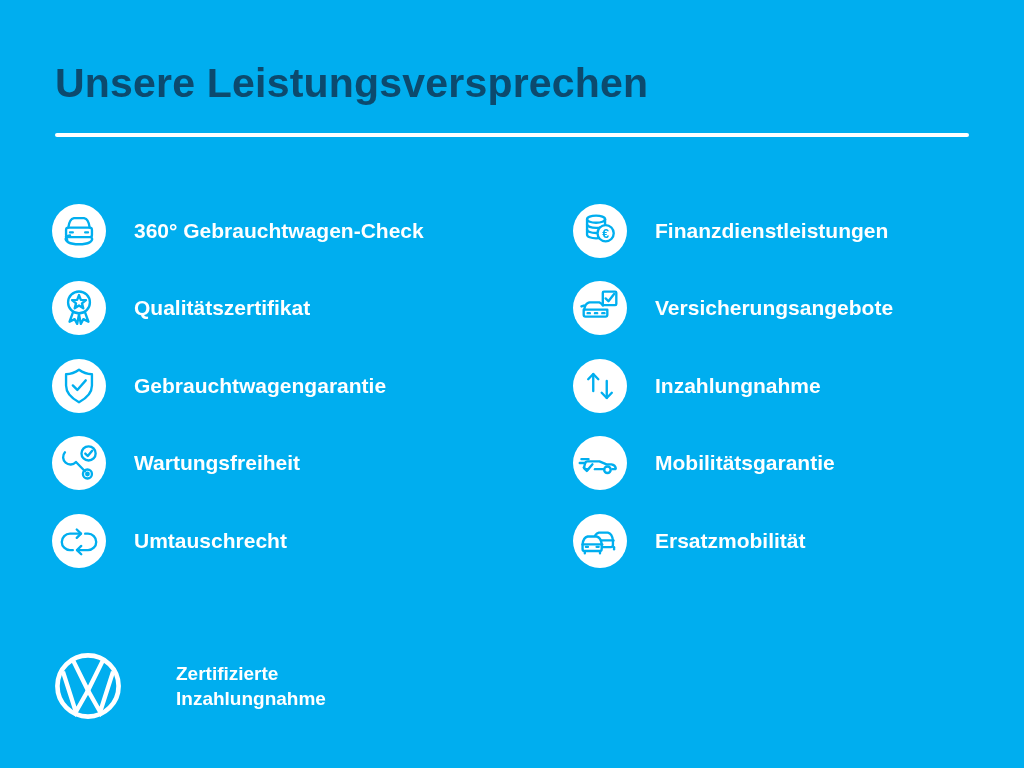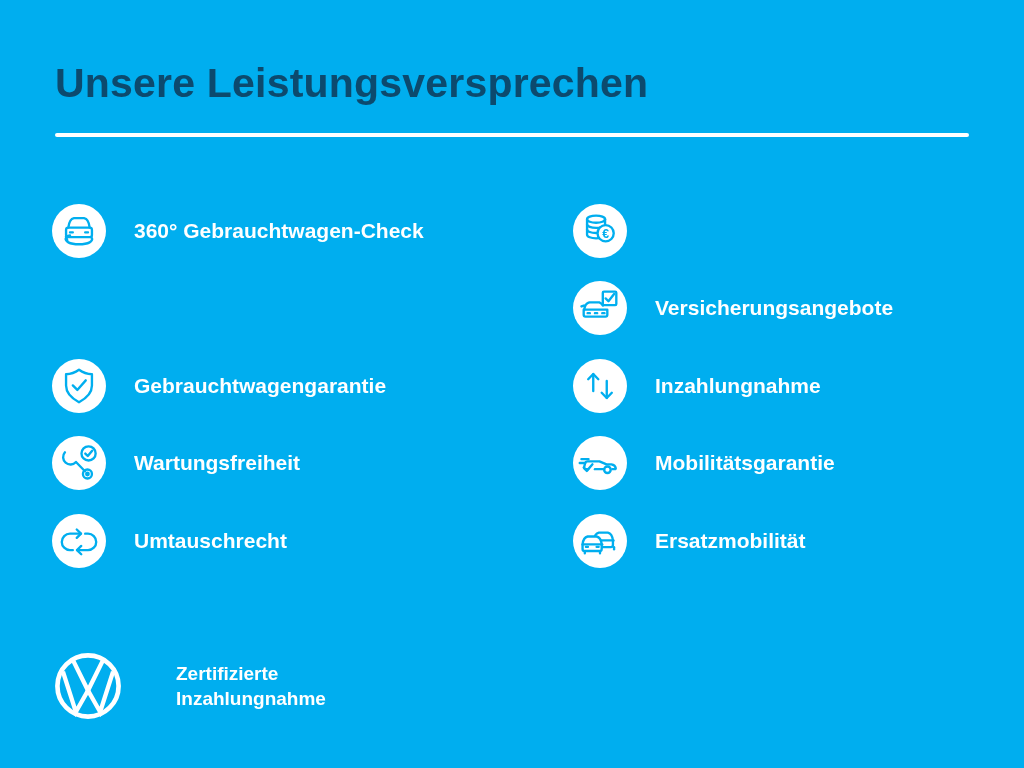--- a/index.html
+++ b/index.html
@@ -99,20 +99,31 @@
         <path class="ic" d="M14.5 21 C15.2 14.8 17 13 19.5 12.5 h9 C31 13 32.8 14.8 33.5 21"></path>
         <rect class="ic" x="12.5" y="21" width="23" height="8.5" rx="2"></rect>
         <path class="ic" d="M16 25.2 h2.5 M29.5 25.2 h2.5"></path>
         <path class="ic" d="M35 29.5 c2.5 3.8 -3 6.3 -11 6.3 c-8 0 -13.5 -2.5 -11.3 -6.3"></path>
         <polyline class="ic" points="13.6,32.4 12.4,28.9 16,28"></polyline>
       </svg>
     </div>
     <div class="label">360° Gebrauchtwagen-Check</div>
   </div>
 
+  <div class="item col-left row-1">
+    <div class="icon-circle">
+      <svg width="54" height="54" viewBox="0 0 48 48">
+        <circle class="ic" cx="24" cy="19" r="9.7"></circle>
+        <polygon class="ic" points="24,12.5 25.65,16.73 30.18,16.99 26.66,19.87 27.82,24.26 24,21.8 20.18,24.26 21.34,19.87 17.82,16.99 22.35,16.73"></polygon>
+        <path class="ic" d="M18.7 27.6 L15.6 36.2 L20.1 33.9 L22.4 38.1 L24.1 29"></path>
+        <path class="ic" d="M29.3 27.6 L32.4 36.2 L27.9 33.9 L25.6 38.1 L23.9 29"></path>
+      </svg>
+    </div>
+    <div class="label">Qualitätszertifikat</div>
+  </div>
 
   <div class="item col-left row-2">
     <div class="icon-circle">
       <svg width="54" height="54" viewBox="0 0 48 48">
         <path class="ic" d="M24 9.5 c3.8 2.7 8.2 3.9 11.5 4.1 v9.9 c0 7.6 -5.4 11.6 -11.5 14.9 c-6.1 -3.3 -11.5 -7.3 -11.5 -14.9 v-9.9 c3.3 -0.2 7.7 -1.4 11.5 -4.1 z"></path>
         <polyline class="ic" points="18.5,23.5 22.5,27.5 30,19"></polyline>
       </svg>
     </div>
     <div class="label">Gebrauchtwagengarantie</div>
   </div>
@@ -147,20 +158,21 @@
       <svg width="54" height="54" viewBox="0 0 48 48">
         <ellipse class="ic" cx="20.5" cy="13.5" rx="8" ry="3.2"></ellipse>
         <path class="ic" d="M12.5 13.5 V27.3 c0 1.8 3.6 3.2 8 3.2 c0.8 0 1.6 0 2.3 -0.1"></path>
         <path class="ic" d="M28.5 13.5 v5"></path>
         <path class="ic" d="M12.5 18 c0 1.8 3.6 3.2 8 3.2 c1.6 0 3.1 -0.2 4.3 -0.5"></path>
         <path class="ic" d="M12.5 22.6 c0 1.8 3.6 3.2 8 3.2 c0.6 0 1.2 0 1.8 -0.1"></path>
         <circle class="ic ic-fill" cx="29" cy="26" r="7.2"></circle>
         <text x="29" y="30" text-anchor="middle" font-size="11" font-weight="bold" fill="#00AEEF" font-family="Liberation Sans, sans-serif">€</text>
       </svg>
     </div>
+    <div class="label">Finanzdienstleistungen</div>
   </div>
 
   <div class="item col-right row-1">
     <div class="icon-circle">
       <svg width="54" height="54" viewBox="0 0 48 48">
         <path class="ic" d="M10 25.5 c0.6 -3.8 1.8 -5.6 3.4 -6.1 l1.2 -0.4 h8.8 c1.4 0.4 2.4 1.3 3.1 2.9"></path>
         <path class="ic" d="M9.5 25.5 v4.6 c0 1 0.6 1.6 1.6 1.6 h17.8 c1 0 1.6 -0.6 1.6 -1.6 v-4.6 h-21 z"></path>
         <path class="ic" d="M13 28.6 h2 M19.5 28.6 h2 M26 28.6 h2"></path>
         <path class="ic" d="M9.7 21.8 l-2.2 0.8"></path>
         <rect class="ic ic-fill" x="26.5" y="9.5" width="12" height="12" rx="1"></rect>

